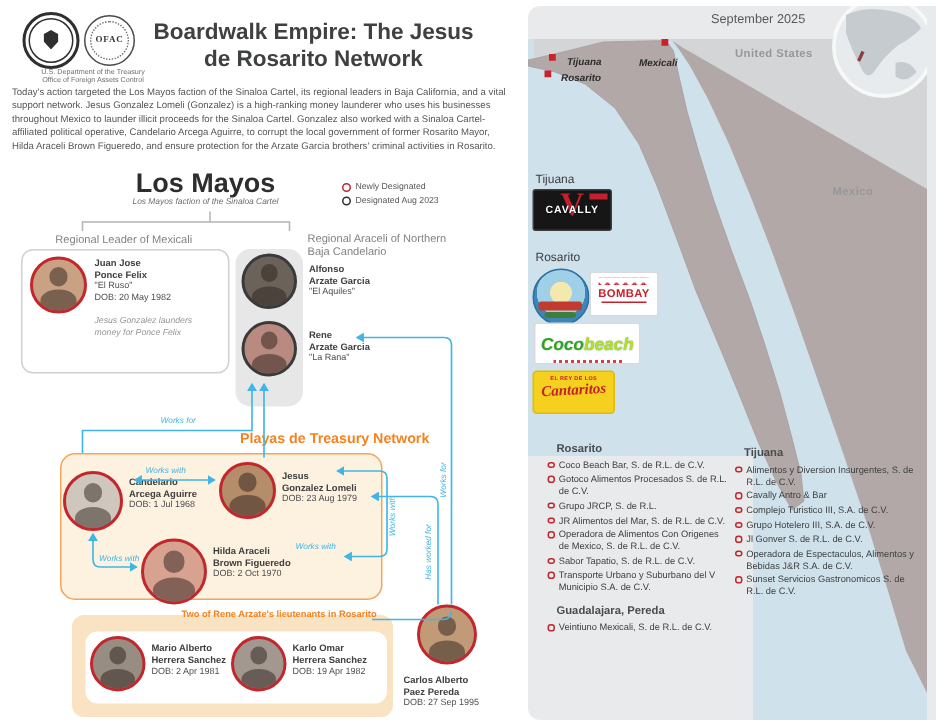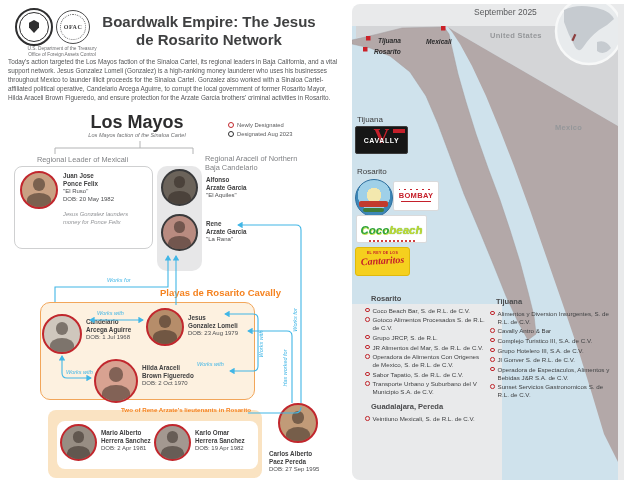--- a/index.html
+++ b/index.html
@@ -168,21 +168,21 @@
     <div class="al">"El Aquiles"</div>
   </div>
   <div class="av ring-blk t-rene" style="left:161px;top:214px;width:37px;height:37px"></div>
   <div class="pc" style="left:206px;top:220px">
     <div class="nm">Rene</div>
     <div class="nm">Arzate Garcia</div>
     <div class="al">"La Rana"</div>
   </div>
 
   <div id="netbox"></div>
-  <div id="nethead">Playas de Rosarito Cavally</div>
+  <div id="nethead">Playas de Treasury Network</div>
 
   <div class="av ring-red t-cand" style="left:42px;top:314px;width:40px;height:40px"></div>
   <div class="pc" style="left:86px;top:318px">
     <div class="nm">Candelario</div>
     <div class="nm">Arcega Aguirre</div>
     <div class="dob">DOB: 1 Jul 1968</div>
   </div>
 
   <div class="av ring-red t-jes" style="left:146px;top:308px;width:38px;height:38px"></div>
   <div class="pc" style="left:188px;top:314px">

